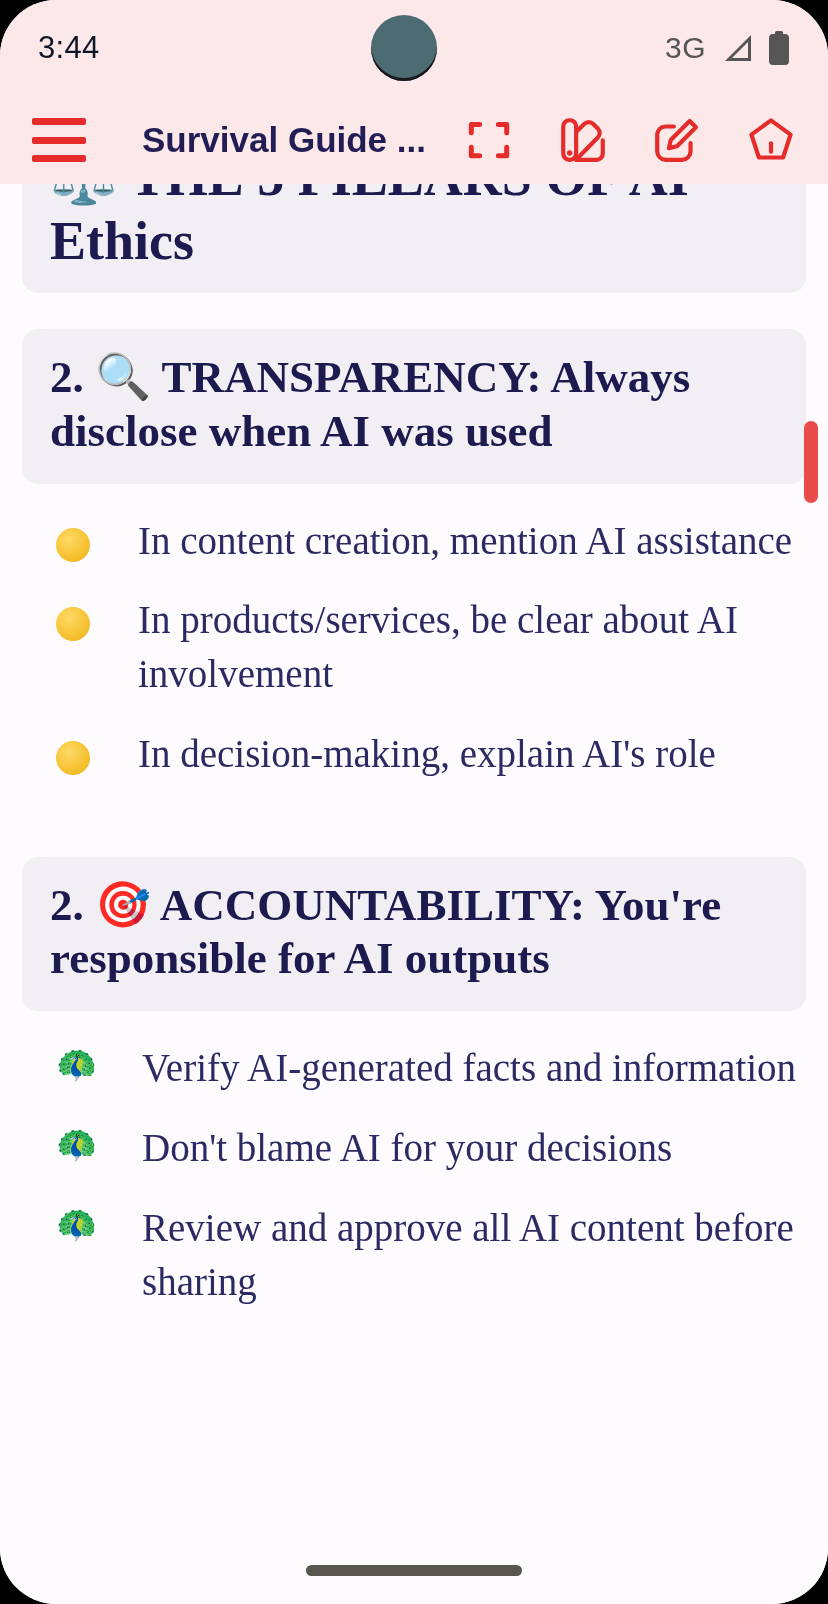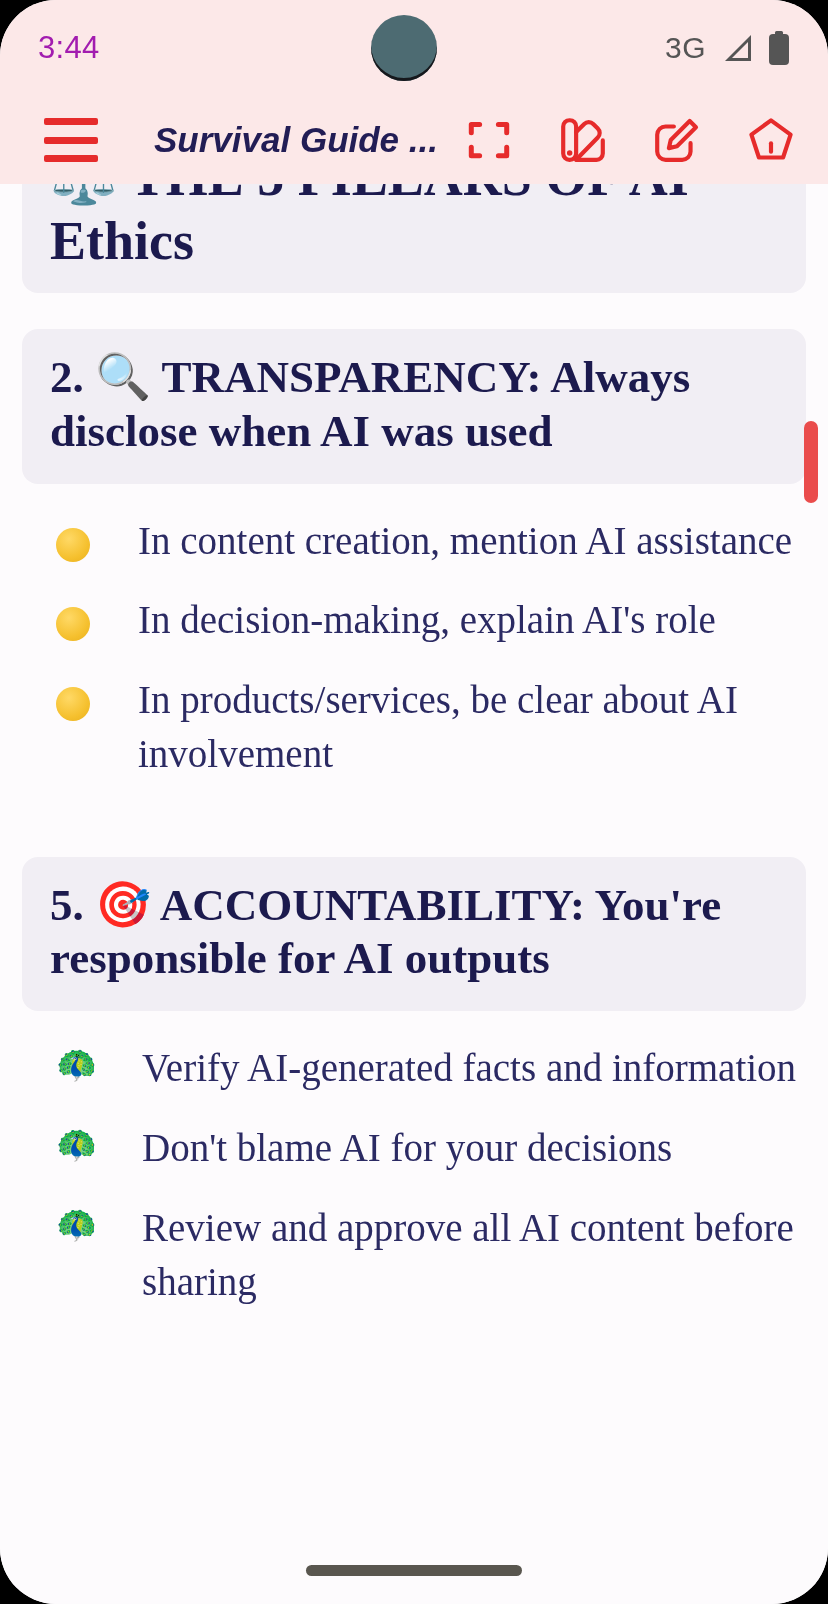--- a/index.html
+++ b/index.html
@@ -30,21 +30,21 @@
     height: 96px;
     background: #fce8e8;
     display: flex;
     align-items: center;
     justify-content: space-between;
     padding: 0 38px;
   }
 
   #status-time {
     font-size: 31px;
-    color: #a21caf;
+    color: #0f172a;
     letter-spacing: 0.3px;
     font-family: "Liberation Sans", sans-serif;
   }
 
   #status-right {
     display: flex;
     align-items: center;
     gap: 14px;
   }
 
@@ -67,22 +67,21 @@
     border-radius: 50%;
     box-shadow: 0 -3px 0 0 #16181c inset;
   }
 
   
   #app-bar {
     height: 88px;
     background: #fce8e8;
     display: flex;
     align-items: center;
-    padding: 0 26px 0 44px;
-    font-style: italic;
+    padding: 0 26px 0 32px;
   }
 
   #menu-button {
     width: 54px;
     height: 44px;
     display: flex;
     flex-direction: column;
     justify-content: space-between;
     cursor: pointer;
     flex: none;
@@ -282,29 +281,29 @@
 
     <div class="heading-card section-card">2. 🔍 TRANSPARENCY: Always disclose when AI was used</div>
 
     <ul class="bullet-list">
       <li>
         <span class="bullet-dot dot-yellow"></span>
         <span class="bullet-text">In content creation, mention AI assistance</span>
       </li>
       <li>
         <span class="bullet-dot dot-yellow"></span>
+        <span class="bullet-text">In products/services, be clear about AI involvement</span>
+      </li>
+      <li>
+        <span class="bullet-dot dot-yellow"></span>
         <span class="bullet-text">In decision-making, explain AI's role</span>
       </li>
-      <li>
-        <span class="bullet-dot dot-yellow"></span>
-        <span class="bullet-text">In products/services, be clear about AI involvement</span>
-      </li>
     </ul>
 
-    <div class="heading-card section-card">5. 🎯 ACCOUNTABILITY: You're responsible for AI outputs</div>
+    <div class="heading-card section-card">2. 🎯 ACCOUNTABILITY: You're responsible for AI outputs</div>
 
     <ul class="bullet-list">
       <li>
         <span class="bullet-dot emoji">🦚</span>
         <span class="bullet-text">Verify AI-generated facts and information</span>
       </li>
       <li>
         <span class="bullet-dot emoji">🦚</span>
         <span class="bullet-text">Don't blame AI for your decisions</span>
       </li>

